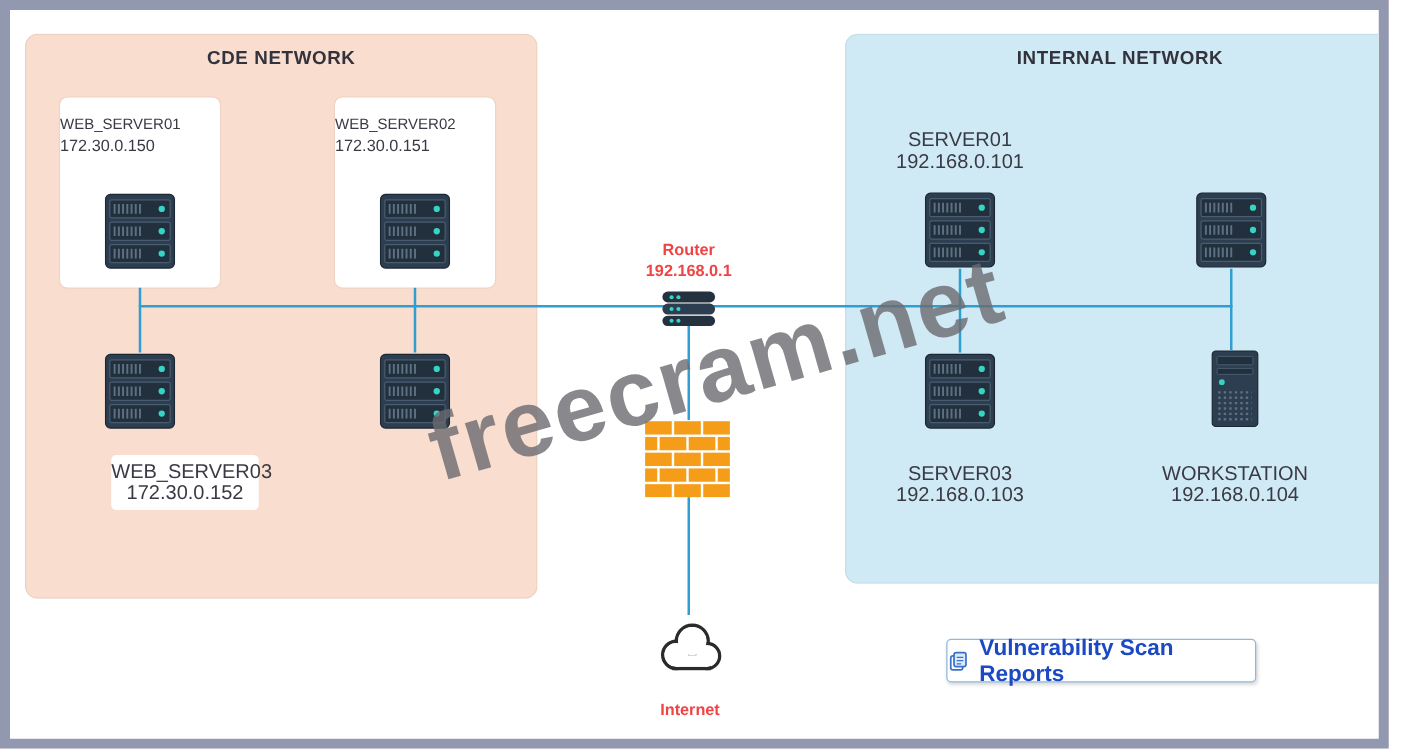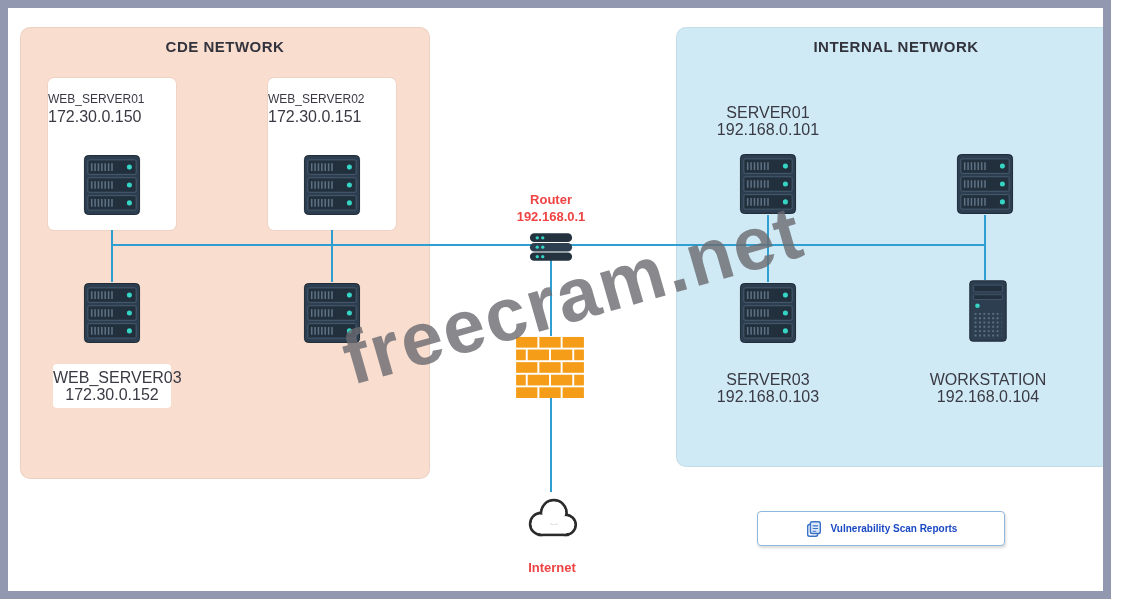--- a/index.html
+++ b/index.html
@@ -15,42 +15,42 @@
     position:absolute; font-weight:bold; font-size:15px; letter-spacing:.5px;
     color:#33333d; text-align:center;
   }
   .line { position:absolute; background:#2f9fd1; }
   .card {
     position:absolute; width:128px; height:152px; background:#ffffff;
     border-radius:6px; box-shadow:0 0 0 1px rgba(0,0,0,0.04);
     text-align:left;
   }
   .card .nm { padding-top:13px; font-size:12px; color:#3a3a44; line-height:17px; }
-  .card .ip { font-size:16px; color:#3a3a44; line-height:17px; }
+  .card .ip { font-size:13px; color:#3a3a44; line-height:17px; }
   .card-icon { position:absolute; left:35px; top:76px; width:58px; height:62px; }
   .node-label {
     position:absolute; text-align:center; font-size:16px; color:#3a3a44; line-height:17px;
   }
-  .label-card { background:#ffffff; border-radius:4px; padding-top:5px; }
+  .label-card { background:#ffffff; border-radius:4px; padding-top:5px;margin-left:36px; }
   .bold-label {
     position:absolute; text-align:center; font-size:13px; font-weight:bold;
     color:#ef4444; line-height:17px;
   }
   .watermark {
     position:absolute; left:215px; top:240px; width:700px; height:95px;
     line-height:95px; text-align:center; font-size:75px; font-weight:bold;
     letter-spacing:2px; color:rgba(106,106,112,0.8);
     transform:rotate(-16deg); z-index:50; pointer-events:none; white-space:nowrap;
   }
   .report-btn {
     position:absolute; left:749px; top:503px; width:248px; height:35px;
     background:#ffffff; border:1px solid #8fb9dc; border-radius:4px;
     display:flex; align-items:center; justify-content:center; gap:8px;
     box-shadow:1px 2px 3px rgba(0,0,0,0.15); cursor:pointer;
-    font-weight:bold; font-size:10px; color:#1b49c4; z-index:60;
+    font-weight:bold; font-size:18px; color:#1b49c4; z-index:60;
   }
   svg.inst { position:absolute; display:block; }
 </style>
 </head>
 <body>
 
 <svg width="0" height="0" style="position:absolute" aria-hidden="true">
   <defs>
     <symbol id="ic-server" viewBox="0 0 60 64">
       <rect x="1.5" y="1.5" width="57" height="61" rx="4" fill="#2c3e50" stroke="#1b2733"></rect>

